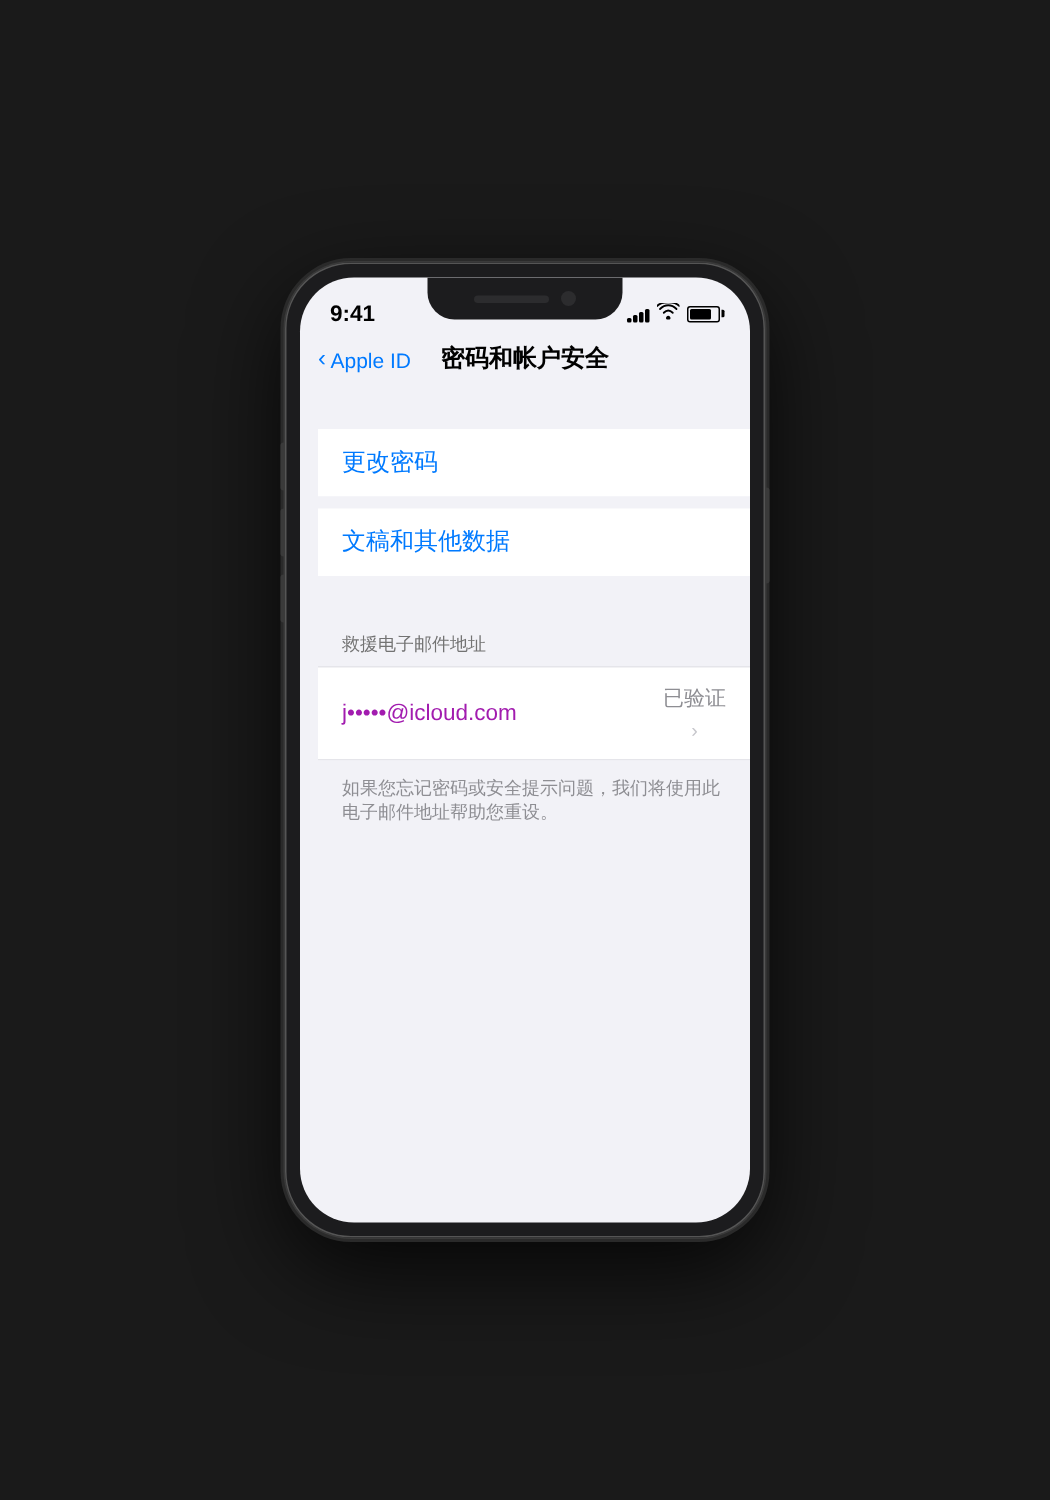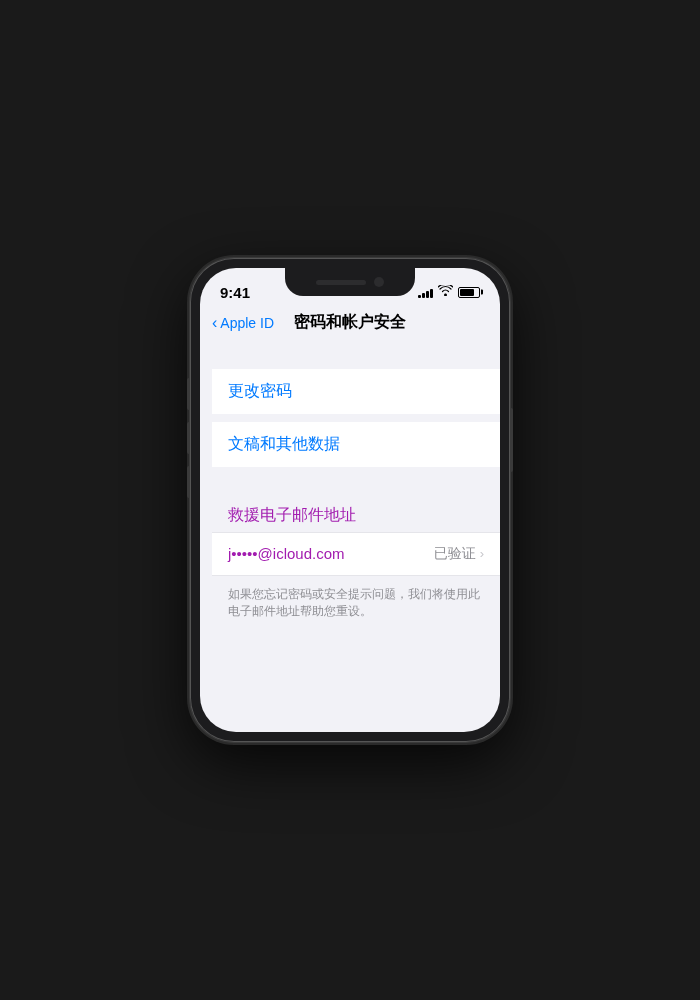--- a/index.html
+++ b/index.html
@@ -8,21 +8,21 @@
       display: flex;
       justify-content: center;
       align-items: center;
       width: 700px;
       height: 1000px;
       font-family: -apple-system, 'PingFang SC', 'Helvetica Neue', sans-serif;
     }
 
     .phone-frame {
       width: 320px;
-      height: 484px;
+      height: 650px;
       background: #1c1c1e;
       border-radius: 44px;
       position: relative;
       box-shadow:
         0 0 0 1px #3a3a3a,
         0 0 0 3px #2a2a2a,
         0 20px 60px rgba(0,0,0,0.8),
         inset 0 0 0 1px #555;
     }
 
@@ -284,22 +284,22 @@
       font-size: 12px;
       color: #8e8e93;
       background: #fff;
       border-bottom: 0.5px solid #e5e5ea;
       line-height: 1.4;
     }
 
     
     .rescue-header {
       padding: 10px 16px 6px;
-      font-size: 16px;
-      color: #a21caf;
+      font-size: 12px;
+      color: #737373;
       background: #f2f2f7;
       line-height: 1.3;
     }
 
     .email-cell {
       padding: 12px 16px;
       display: flex;
       align-items: center;
       justify-content: space-between;
       background: #fff;
@@ -313,20 +313,21 @@
       color: #a21caf;
       text-align: right;
     }
 
     .verified-badge {
       display: flex;
       align-items: center;
       gap: 4px;
       color: #8e8e93;
       font-size: 14px;
+      flex-direction: column;
     }
 
     .footer-text {
       padding: 10px 16px 12px;
       font-size: 12px;
       color: #8e8e93;
       background: #f2f2f7;
       line-height: 1.4;
     }
 

